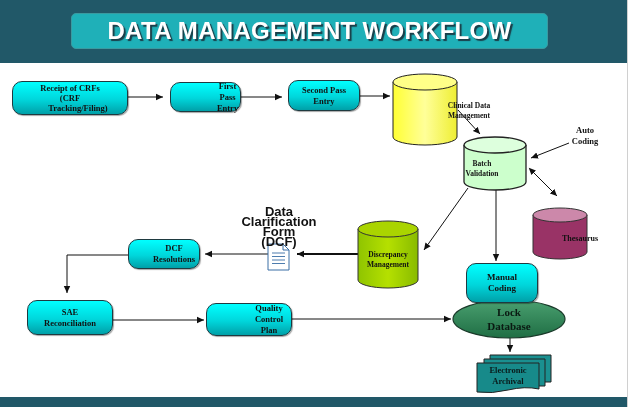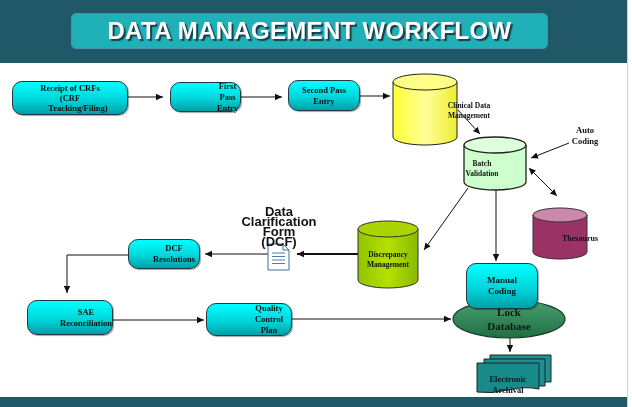--- a/index.html
+++ b/index.html
@@ -122,35 +122,35 @@
   </div>
 </div>
 
 <div class="box" style="left:288px;top:80px;width:72px;height:31px;">
   <div>
     <div>Second Pass</div>
     <div>Entry</div>
   </div>
 </div>
 
-<div class="box" style="left:466px;top:263px;width:72px;height:46px;">
+<div class="box" style="left:466px;top:263px;width:72px;height:40px;">
   <div style="font-size:9px;">
     <div>Manual</div>
     <div>Coding</div>
   </div>
 </div>
 
 <div class="box" style="left:128px;top:239px;width:72px;height:30px;padding-left:20px;">
   <div>
     <div>DCF</div>
     <div>Resolutions</div>
   </div>
 </div>
 
-<div class="box" style="left:27px;top:300px;width:86px;height:35px;justify-content:flex-end;">
+<div class="box" style="left:27px;top:300px;width:86px;height:35px;">
   <div>
     <div>SAE</div>
     <div>Reconciliation</div>
   </div>
 </div>
 
 <div class="box" style="left:206px;top:303px;width:86px;height:33px;padding-left:40px;">
   <div>
     <div>Quality Control</div>
     <div>Plan</div>
@@ -191,16 +191,16 @@
   <div>Data Clarification</div>
   <div>Form</div>
   <div>(DCF)</div>
 </div>
 
 <div class="lbl" style="left:453px;top:305px;width:112px;font-size:11px;line-height:14px;color:#0a1a12;">
   <div>Lock</div>
   <div>Database</div>
 </div>
 
-<div class="lbl" style="left:477px;top:365px;width:62px;font-size:8.5px;line-height:11px;color:#0a1a1a;margin-top:9px;">
+<div class="lbl" style="left:477px;top:365px;width:62px;font-size:8.5px;line-height:11px;color:#0a1a1a;">
   <div>Electronic</div>
   <div>Archival</div>
 </div>
 
 </body></html>

